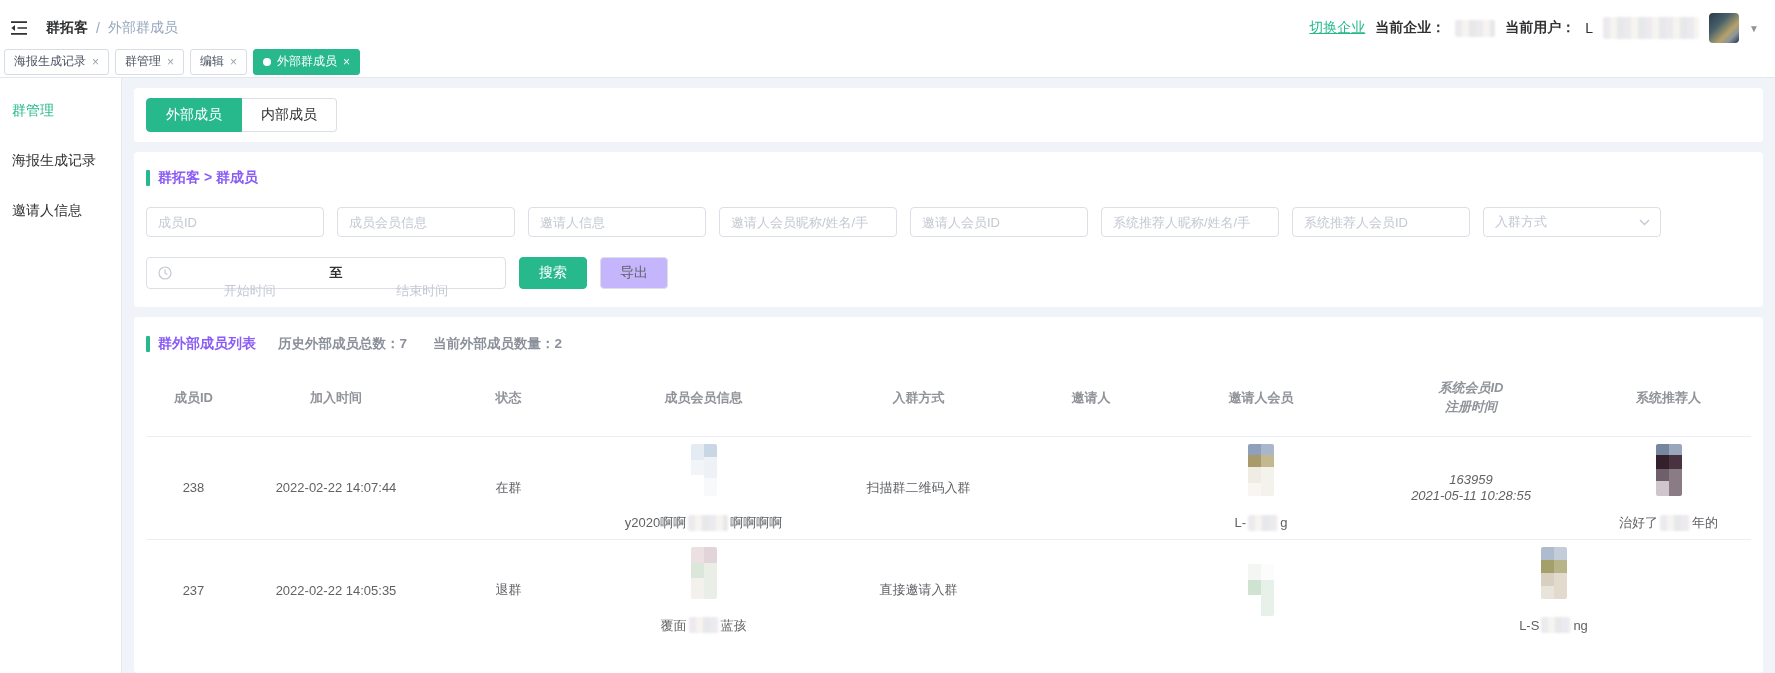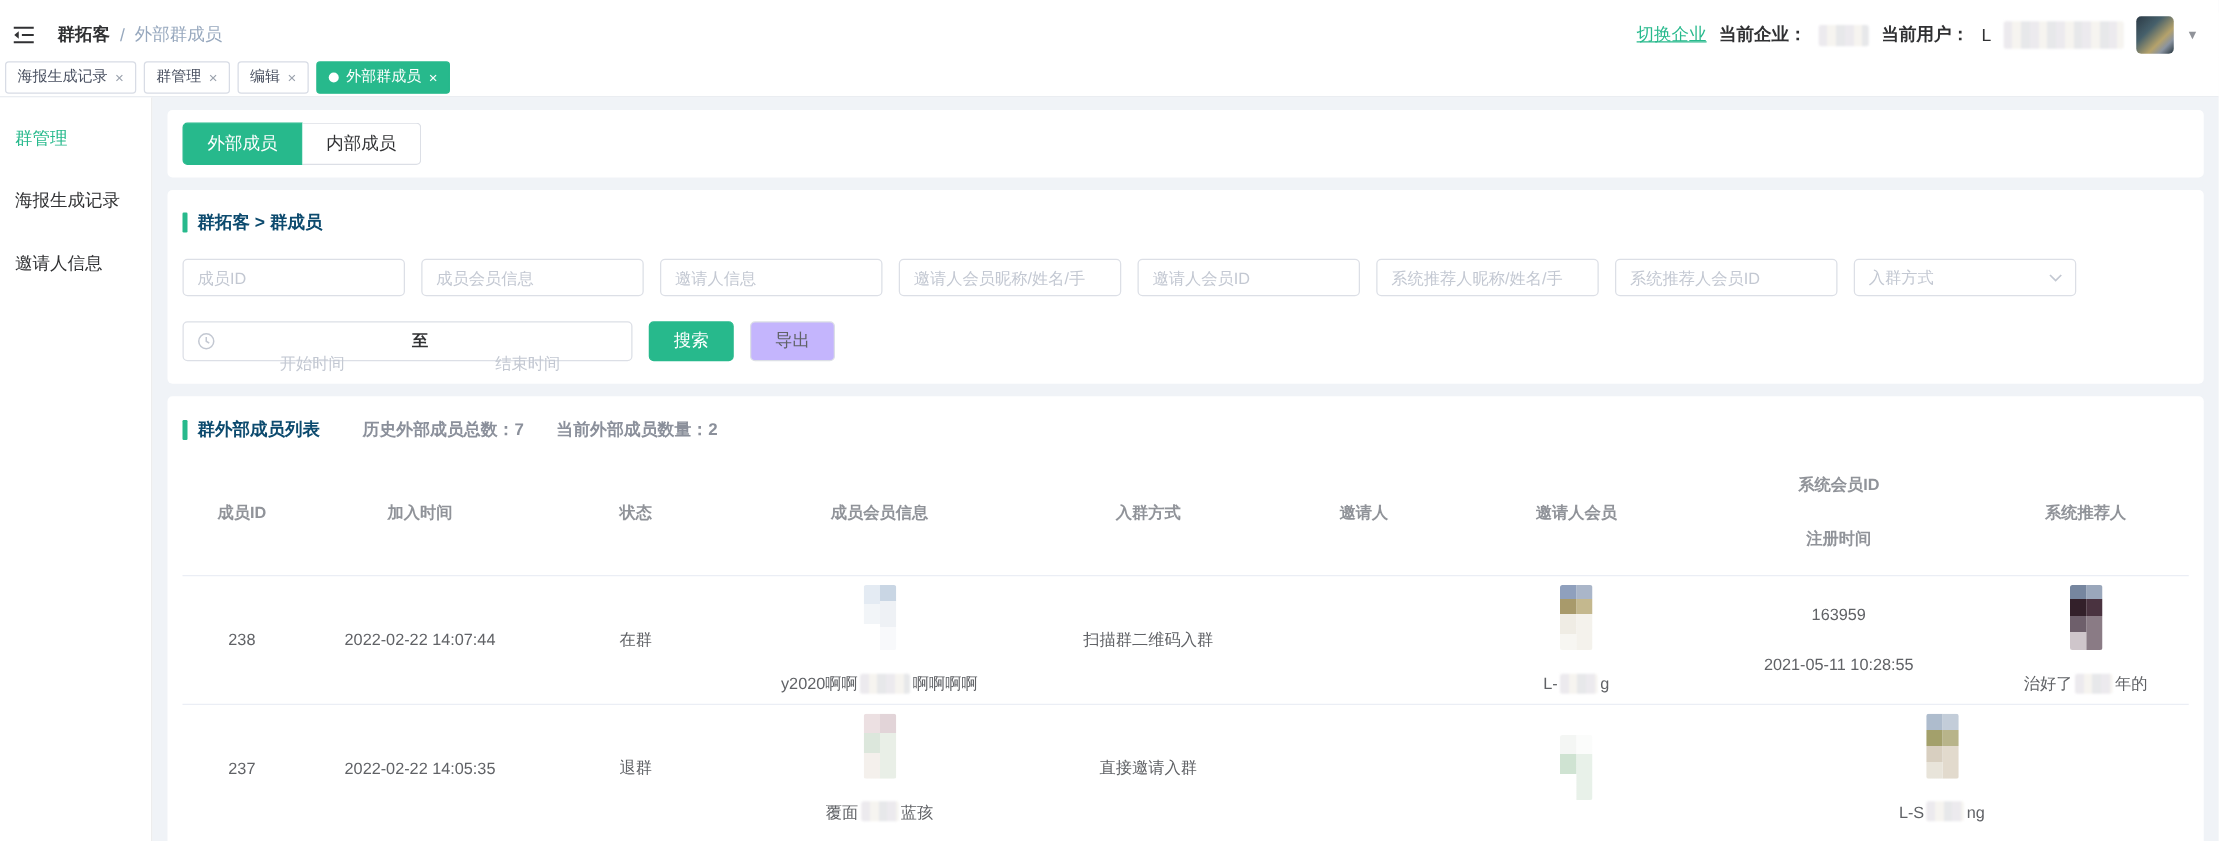--- a/index.html
+++ b/index.html
@@ -46,50 +46,50 @@
   
   .seg-card { padding:10px 12px; }
   .seg-wrap { display:inline-flex; }
   .seg { height:34px; padding:0 19px; font-size:14px; border:1px solid #dcdfe6; background:#fff; color:#303133; cursor:pointer;
          font-family:inherit; }
   .seg.active { background:#27b98c; border-color:#27b98c; color:#fff; border-radius:4px 0 0 4px; }
   .seg.plain { border-radius:0 4px 4px 0; border-left:none; }
 
   
   .filter-card { padding:17px 12px 18px; }
-  .sec-title { display:flex; align-items:center; gap:8px; font-size:14px; font-weight:700; color:#0c4a6e; }
+  .sec-title { display:flex; align-items:center; gap:8px; font-size:14px; font-weight:700; color:#8b5cf6; }
   .bar { width:4px; height:16px; background:#27b98c; border-radius:1px; flex-shrink:0; }
   .filters { display:flex; gap:13px; margin-top:20px; }
   .f-input { width:178px; height:30px; border:1px solid #dcdfe6; border-radius:4px; padding:0 11px; font-size:13px;
              color:#606266; outline:none; font-family:inherit; }
   .f-input::placeholder { color:#c3c8d2; }
   .f-select { width:178px; height:30px; border:1px solid #dcdfe6; border-radius:4px; padding:0 10px 0 11px; display:flex;
               align-items:center; justify-content:space-between; color:#c3c8d2; font-size:13px; cursor:pointer; background:#fff; }
   .filters2 { display:flex; gap:13px; margin-top:20px; align-items:center; }
   .daterange { width:360px; height:32px; border:1px solid #dcdfe6; border-radius:4px; display:flex; align-items:center;
                padding:0 11px; gap:6px; font-size:13px; background:#fff; }
   .dr-ph { flex:1; text-align:center; color:#c3c8d2;margin-top:36px; }
   .dr-sep { color:#303133; font-weight:700; padding:0 2px; }
   .btn { height:32px; padding:0 19px; border-radius:4px; font-size:14px; cursor:pointer; font-family:inherit; }
   .btn-primary { background:#27b98c; color:#fff; border:1px solid #27b98c; }
   .btn-plain { background:#c4b5fd; color:#606266; border:1px solid #dcdfe6; }
 
   
   .list-card { padding:18px 12px; flex:1; }
   .list-head { display:flex; align-items:center; gap:8px; }
-  .stats { margin-left:26px; display:flex; gap:26px; color:#8b909b; font-weight:700; font-size:13.5px; }
+  .stats { margin-left:14px; display:flex; gap:26px; color:#8b909b; font-weight:700; font-size:13.5px; }
 
   .table { margin-top:10px; font-size:13px; }
   .tr { display:flex; align-items:center; }
   .thead { color:#909399; font-weight:700; padding:16px 0 20px; }
   .trow { border-top:1px solid #ebeef5; min-height:76px; color:#606266; }
   .cell { text-align:center; flex-shrink:0; }
   .c1{width:95px;} .c2{width:190px;} .c3{width:155px;} .c4{width:235px;} .c5{width:195px;}
   .c6{width:150px;} .c7{width:190px;} .c8{width:230px;} .c9{flex:1;}
-  .two-line { display:flex; flex-direction:column; gap:25px; align-items:center; }
+  .two-line { display:flex; flex-direction:column; gap:1px; align-items:center;font-style:italic; }
   .stack { display:flex; flex-direction:column; align-items:center; gap:19px; padding:7px 0; }
   .mosaic { width:26px; height:52px; border-radius:2px; background-repeat:no-repeat;
             background-size:50% 100%,50% 100%; background-position:left top,right top; }
   .m1 { background-image:linear-gradient(to bottom,#e4ebf3 0 30%,#f2f5f8 30% 60%,#ffffff 60% 100%),
                          linear-gradient(to bottom,#c9d6e4 0 25%,#eef1f5 25% 65%,#f8f9fb 65% 100%); }
   .m2 { background-image:linear-gradient(to bottom,#8fa0bd 0 22%,#a89a6b 22% 45%,#efece4 45% 75%,#f7f6f2 75% 100%),
                          linear-gradient(to bottom,#aab6c9 0 22%,#c4b88e 22% 45%,#f4f2ec 45% 100%); }
   .m3 { background-image:linear-gradient(to bottom,#76869f 0 22%,#33202a 22% 48%,#6e5f6b 48% 72%,#cfc6cb 72% 100%),
                          linear-gradient(to bottom,#9aa7bb 0 22%,#4a3340 22% 48%,#8a7b85 48% 100%); }
   .m4 { background-image:linear-gradient(to bottom,#ece0e2 0 30%,#dce7dc 30% 60%,#f4f0ec 60% 100%),

